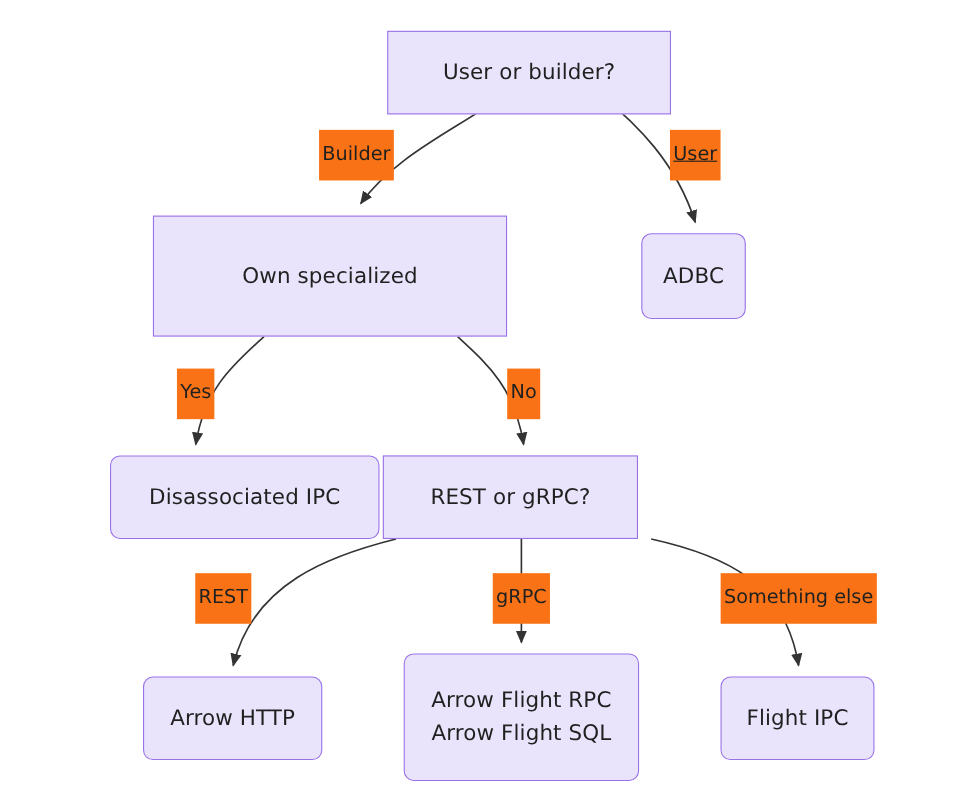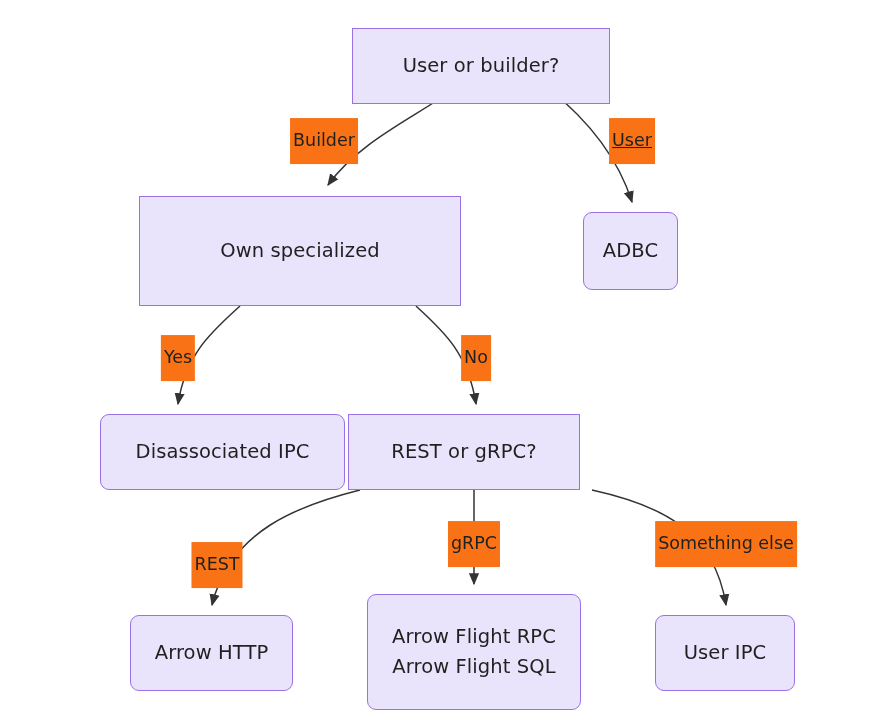--- a/index.html
+++ b/index.html
@@ -102,26 +102,26 @@
         <span class="node-line">REST or gRPC?</span>
       </div>
       <div class="node terminal" style="left: 130px; top: 615px; width: 163px; height: 76px;">
         <span class="node-line">Arrow HTTP</span>
       </div>
       <div class="node terminal" style="left: 367px; top: 594px; width: 214px; height: 116px;">
         <span class="node-line">Arrow Flight RPC</span>
         <span class="node-line">Arrow Flight SQL</span>
       </div>
       <div class="node terminal" style="left: 655px; top: 615px; width: 140px; height: 76px;">
-        <span class="node-line">User IPC</span>
+        <span class="node-line">Flight IPC</span>
       </div>
     </div>
   <div id="labels-layer">
       <div class="edge-label" style="left: 324px; top: 141px;">Builder</div>
       <div class="edge-label" style="left: 632px; top: 141px; text-decoration: underline;">User</div>
       <div class="edge-label" style="left: 178px; top: 358px;">Yes</div>
       <div class="edge-label" style="left: 476px; top: 358px;">No</div>
-      <div class="edge-label" style="left: 217px; top: 544px; margin-top: 21px;">REST</div>
+      <div class="edge-label" style="left: 203px; top: 544px;">REST</div>
       <div class="edge-label" style="left: 474px; top: 544px;">gRPC</div>
       <div class="edge-label" style="left: 726px; top: 544px;">Something else</div>
     </div>
 
 </div>
 
 </body></html>

